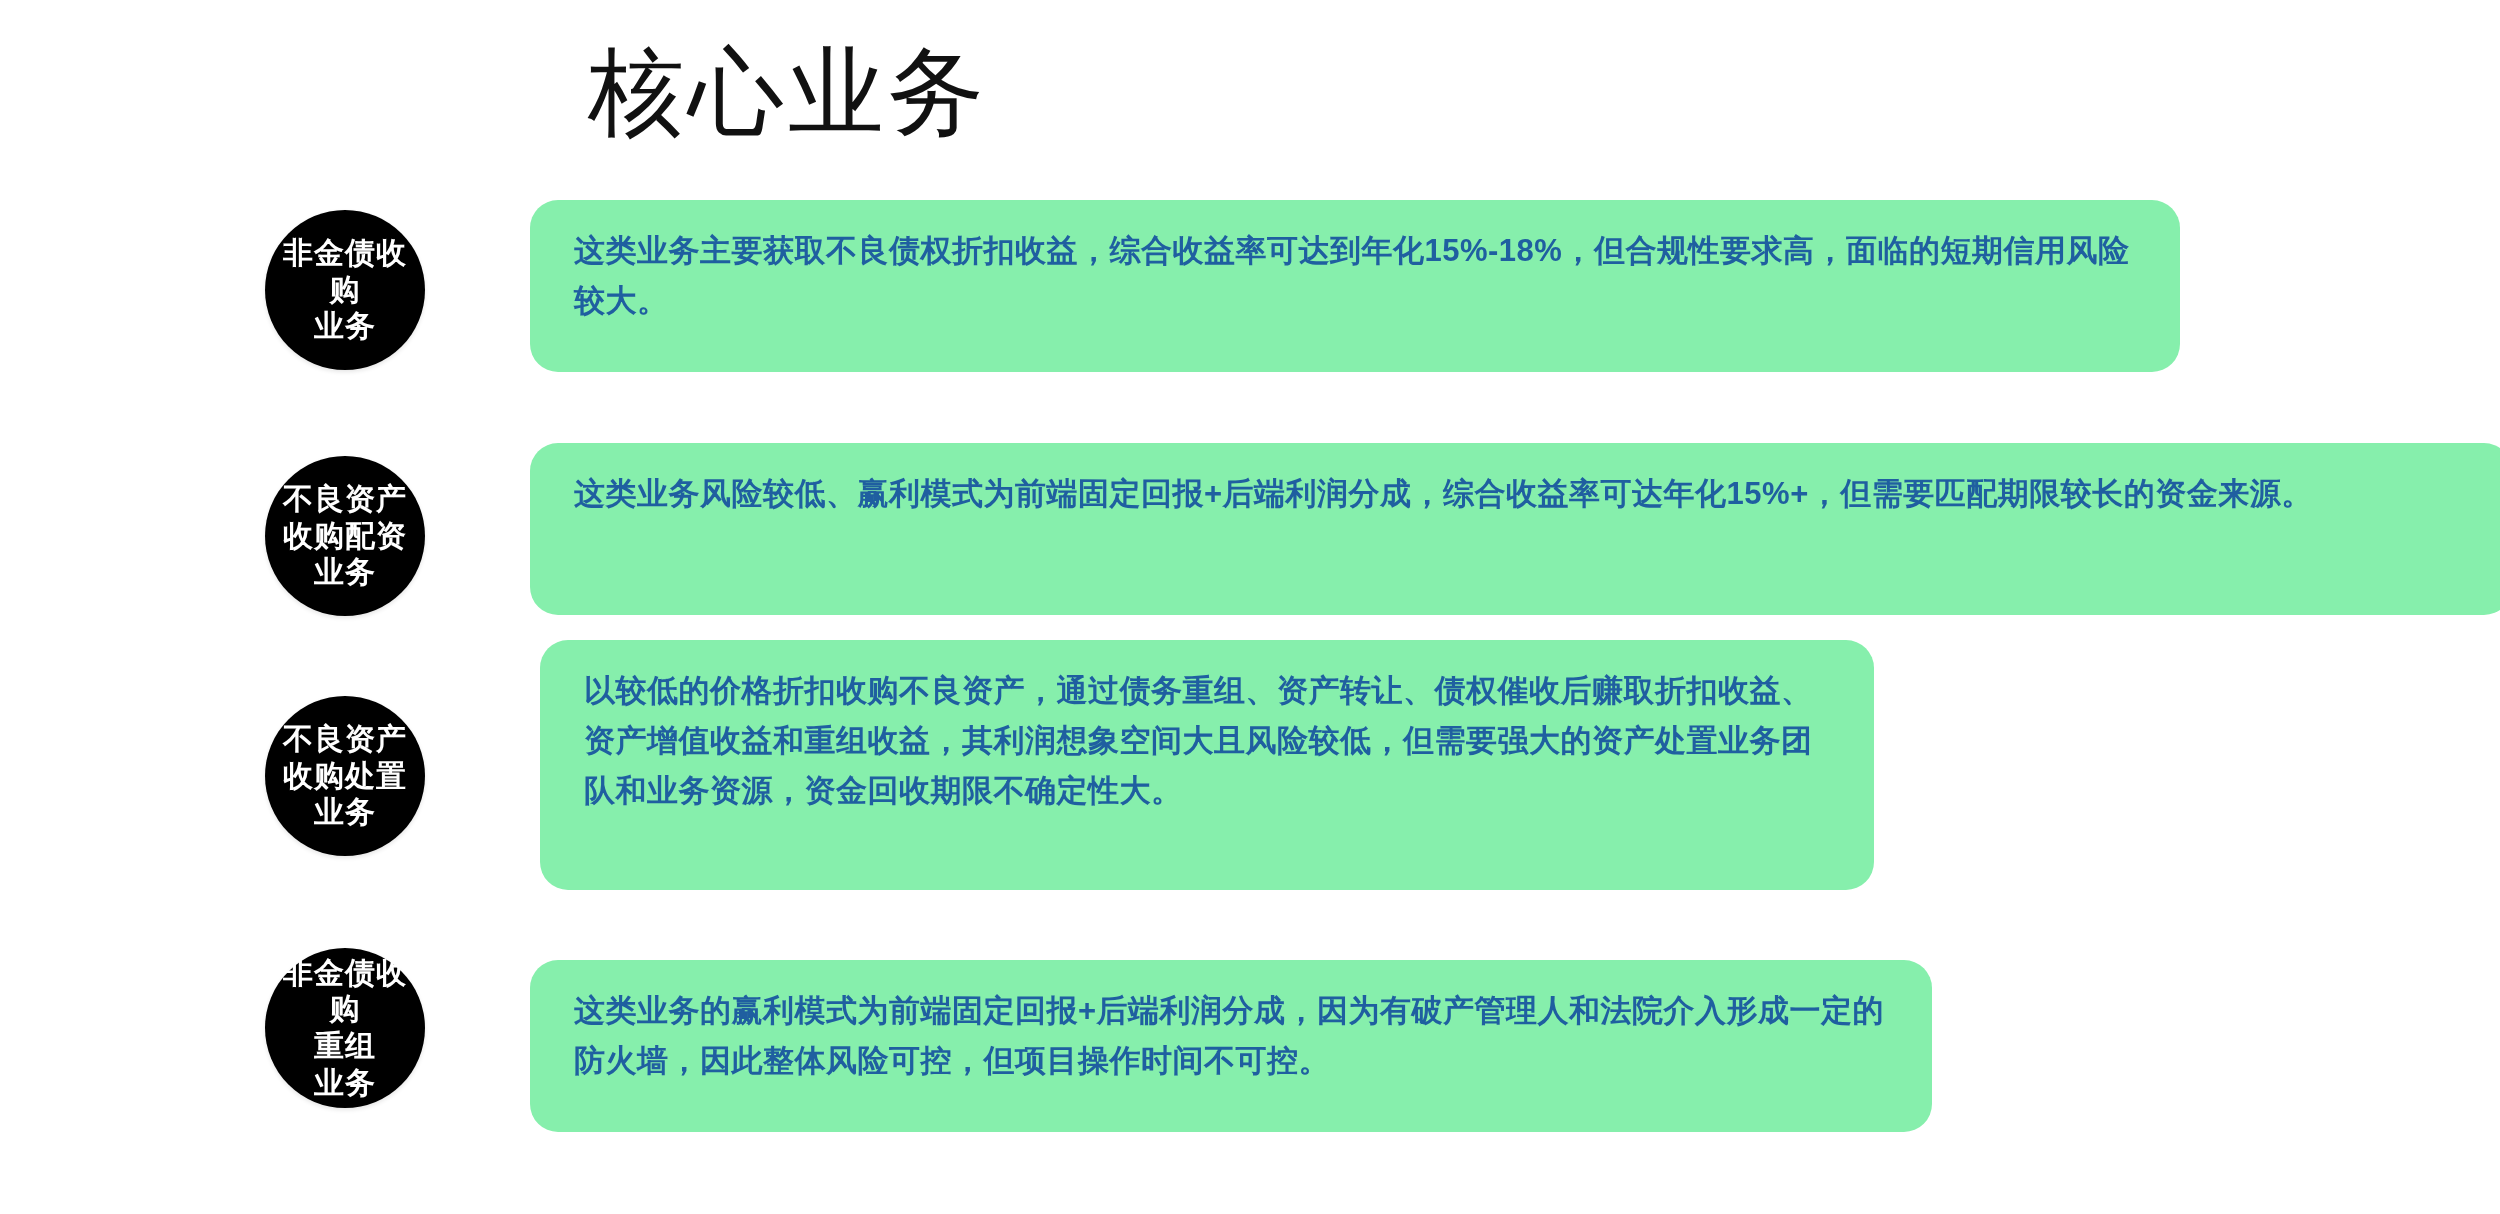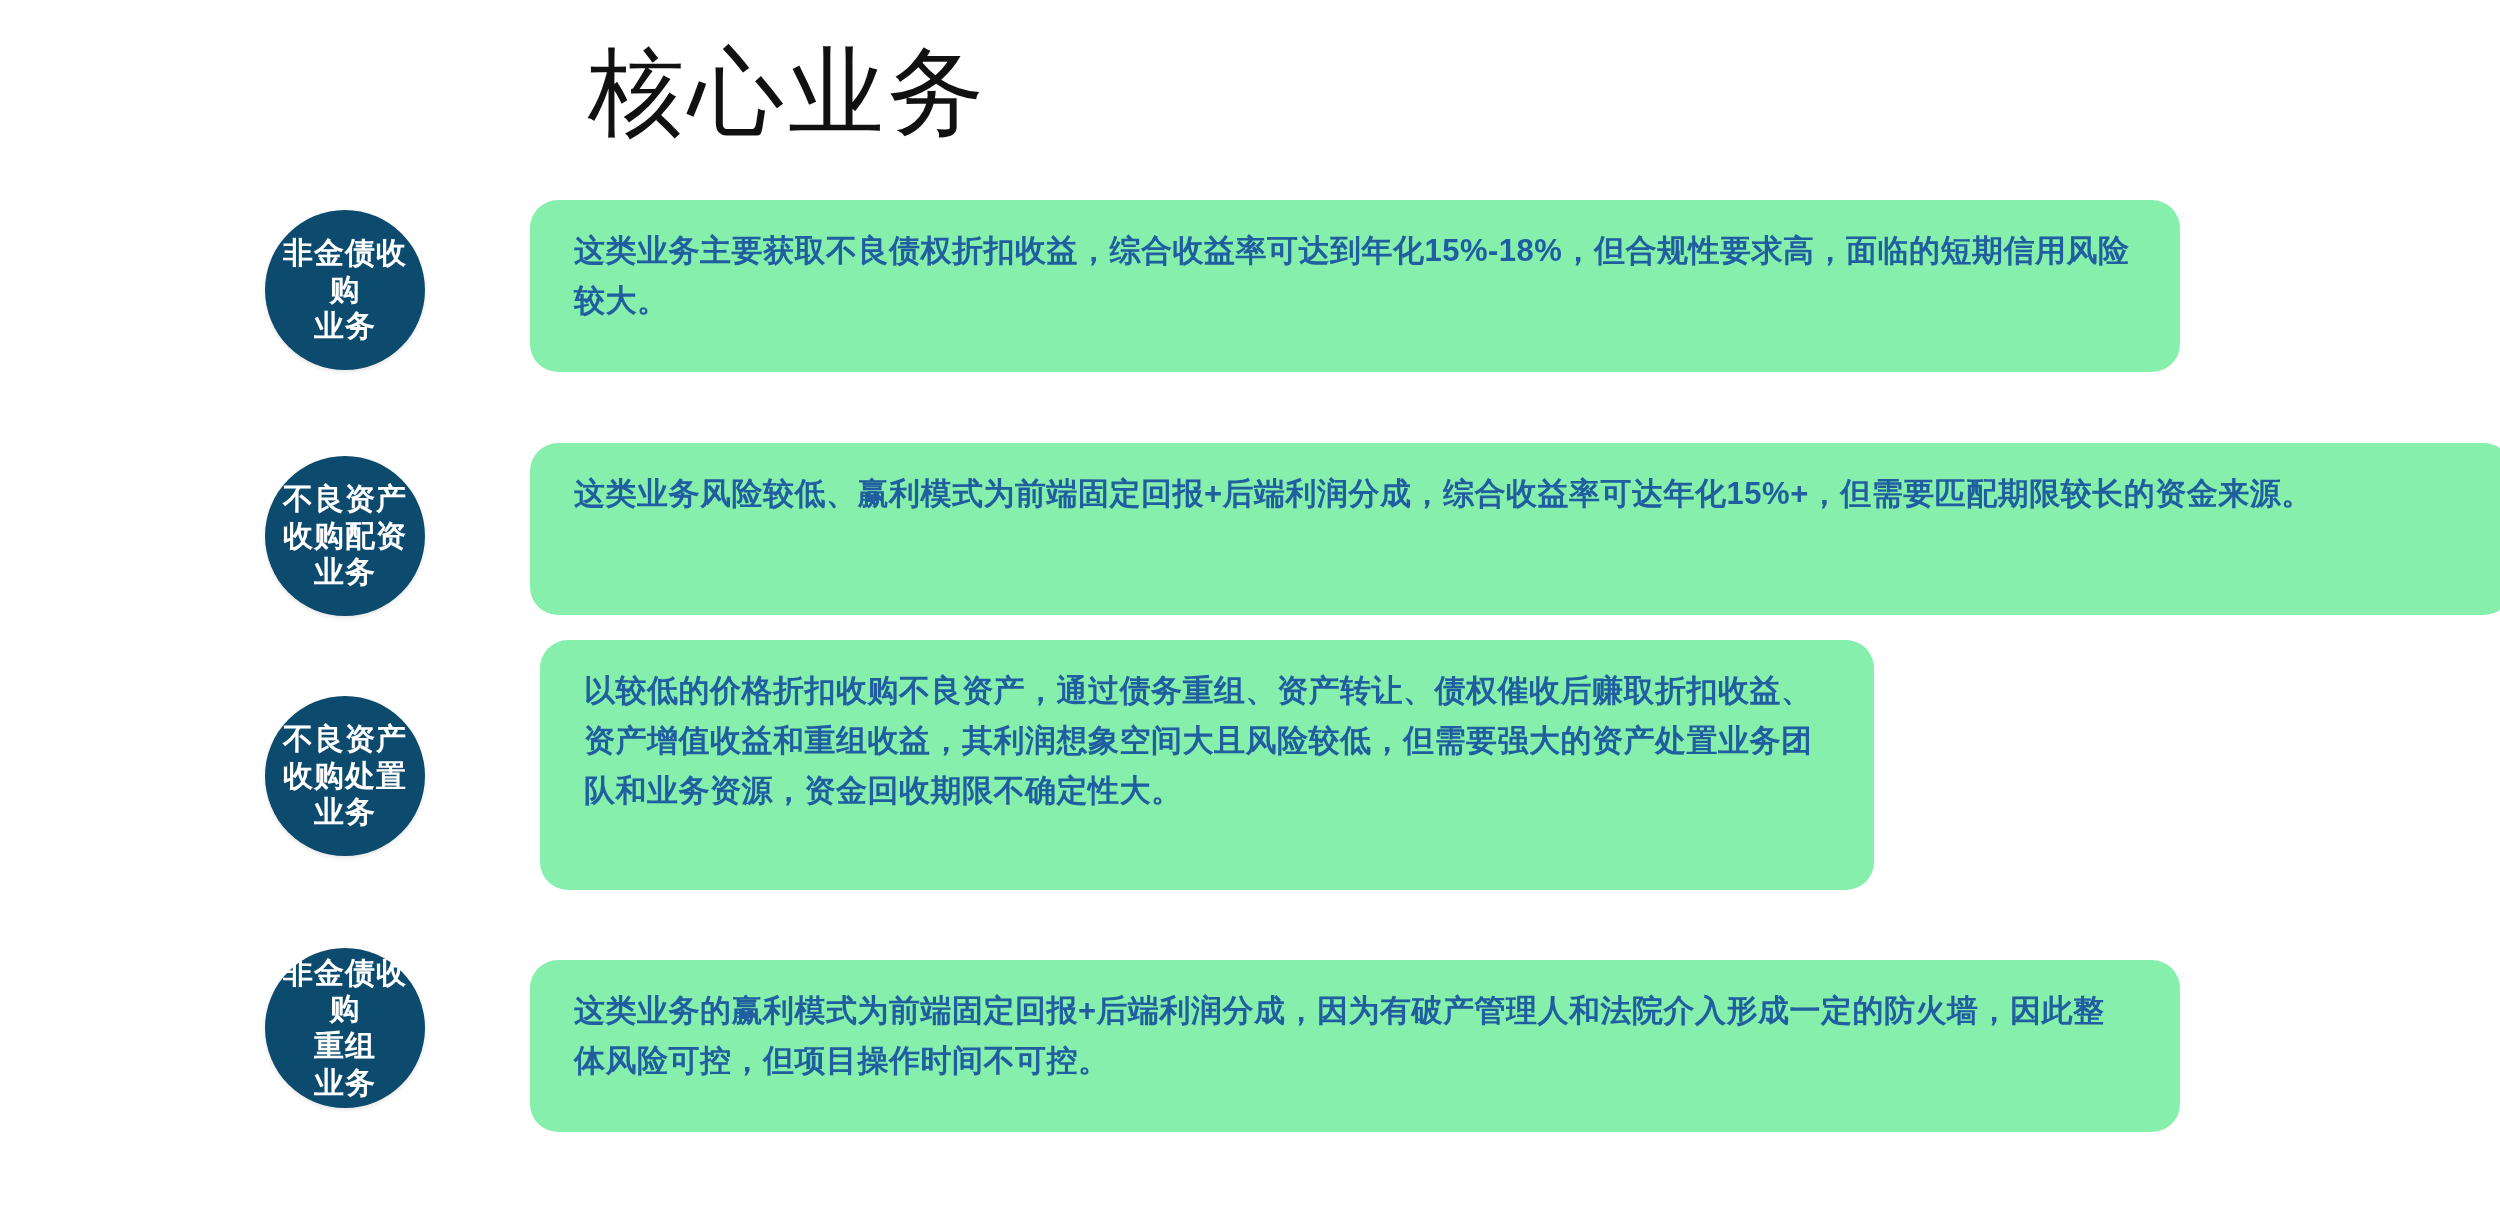--- a/index.html
+++ b/index.html
@@ -44,21 +44,21 @@
   }
 
   .row {
     position: relative;
     width: 2500px;
   }
 
   .badge {
     position: absolute;
     border-radius: 50%;
-    background: #0c4a6e;
+    background: #000000;
     color: #ffffff;
     font-weight: bold;
     display: flex;
     align-items: center;
     justify-content: center;
     text-align: center;
     letter-spacing: 1px;
     box-shadow: 0 2px 4px rgba(0,0,0,0.10);
   }
   .badge span {
@@ -89,21 +89,21 @@
   #row-0 .badge { left: 265px;  top: 10px;  width: 160px; height: 160px; }
   #row-0 .panel { left: 530px;  top: 0px;   width: 1650px; height: 172px; }
 
   #row-1 .badge { left: 265px;  top: 256px; width: 160px; height: 160px; }
   #row-1 .panel { left: 530px;  top: 243px; width: 1982px; height: 172px; }
 
   #row-2 .badge { left: 265px;  top: 496px; width: 160px; height: 160px; }
   #row-2 .panel { left: 540px;  top: 440px; width: 1334px; height: 250px; }
 
   #row-3 .badge { left: 265px;  top: 748px; width: 160px; height: 160px; }
-  #row-3 .panel { left: 530px;  top: 760px; width: 1650px; height: 172px; }
+  #row-3 .panel { left: 530px;  top: 760px; width: 1402px; height: 172px; }
 </style>
 </head>
 <body>
 
 <div class="slide">
 
   <div class="slide-title">核心业务</div>
 
   <div class="rows">
 

